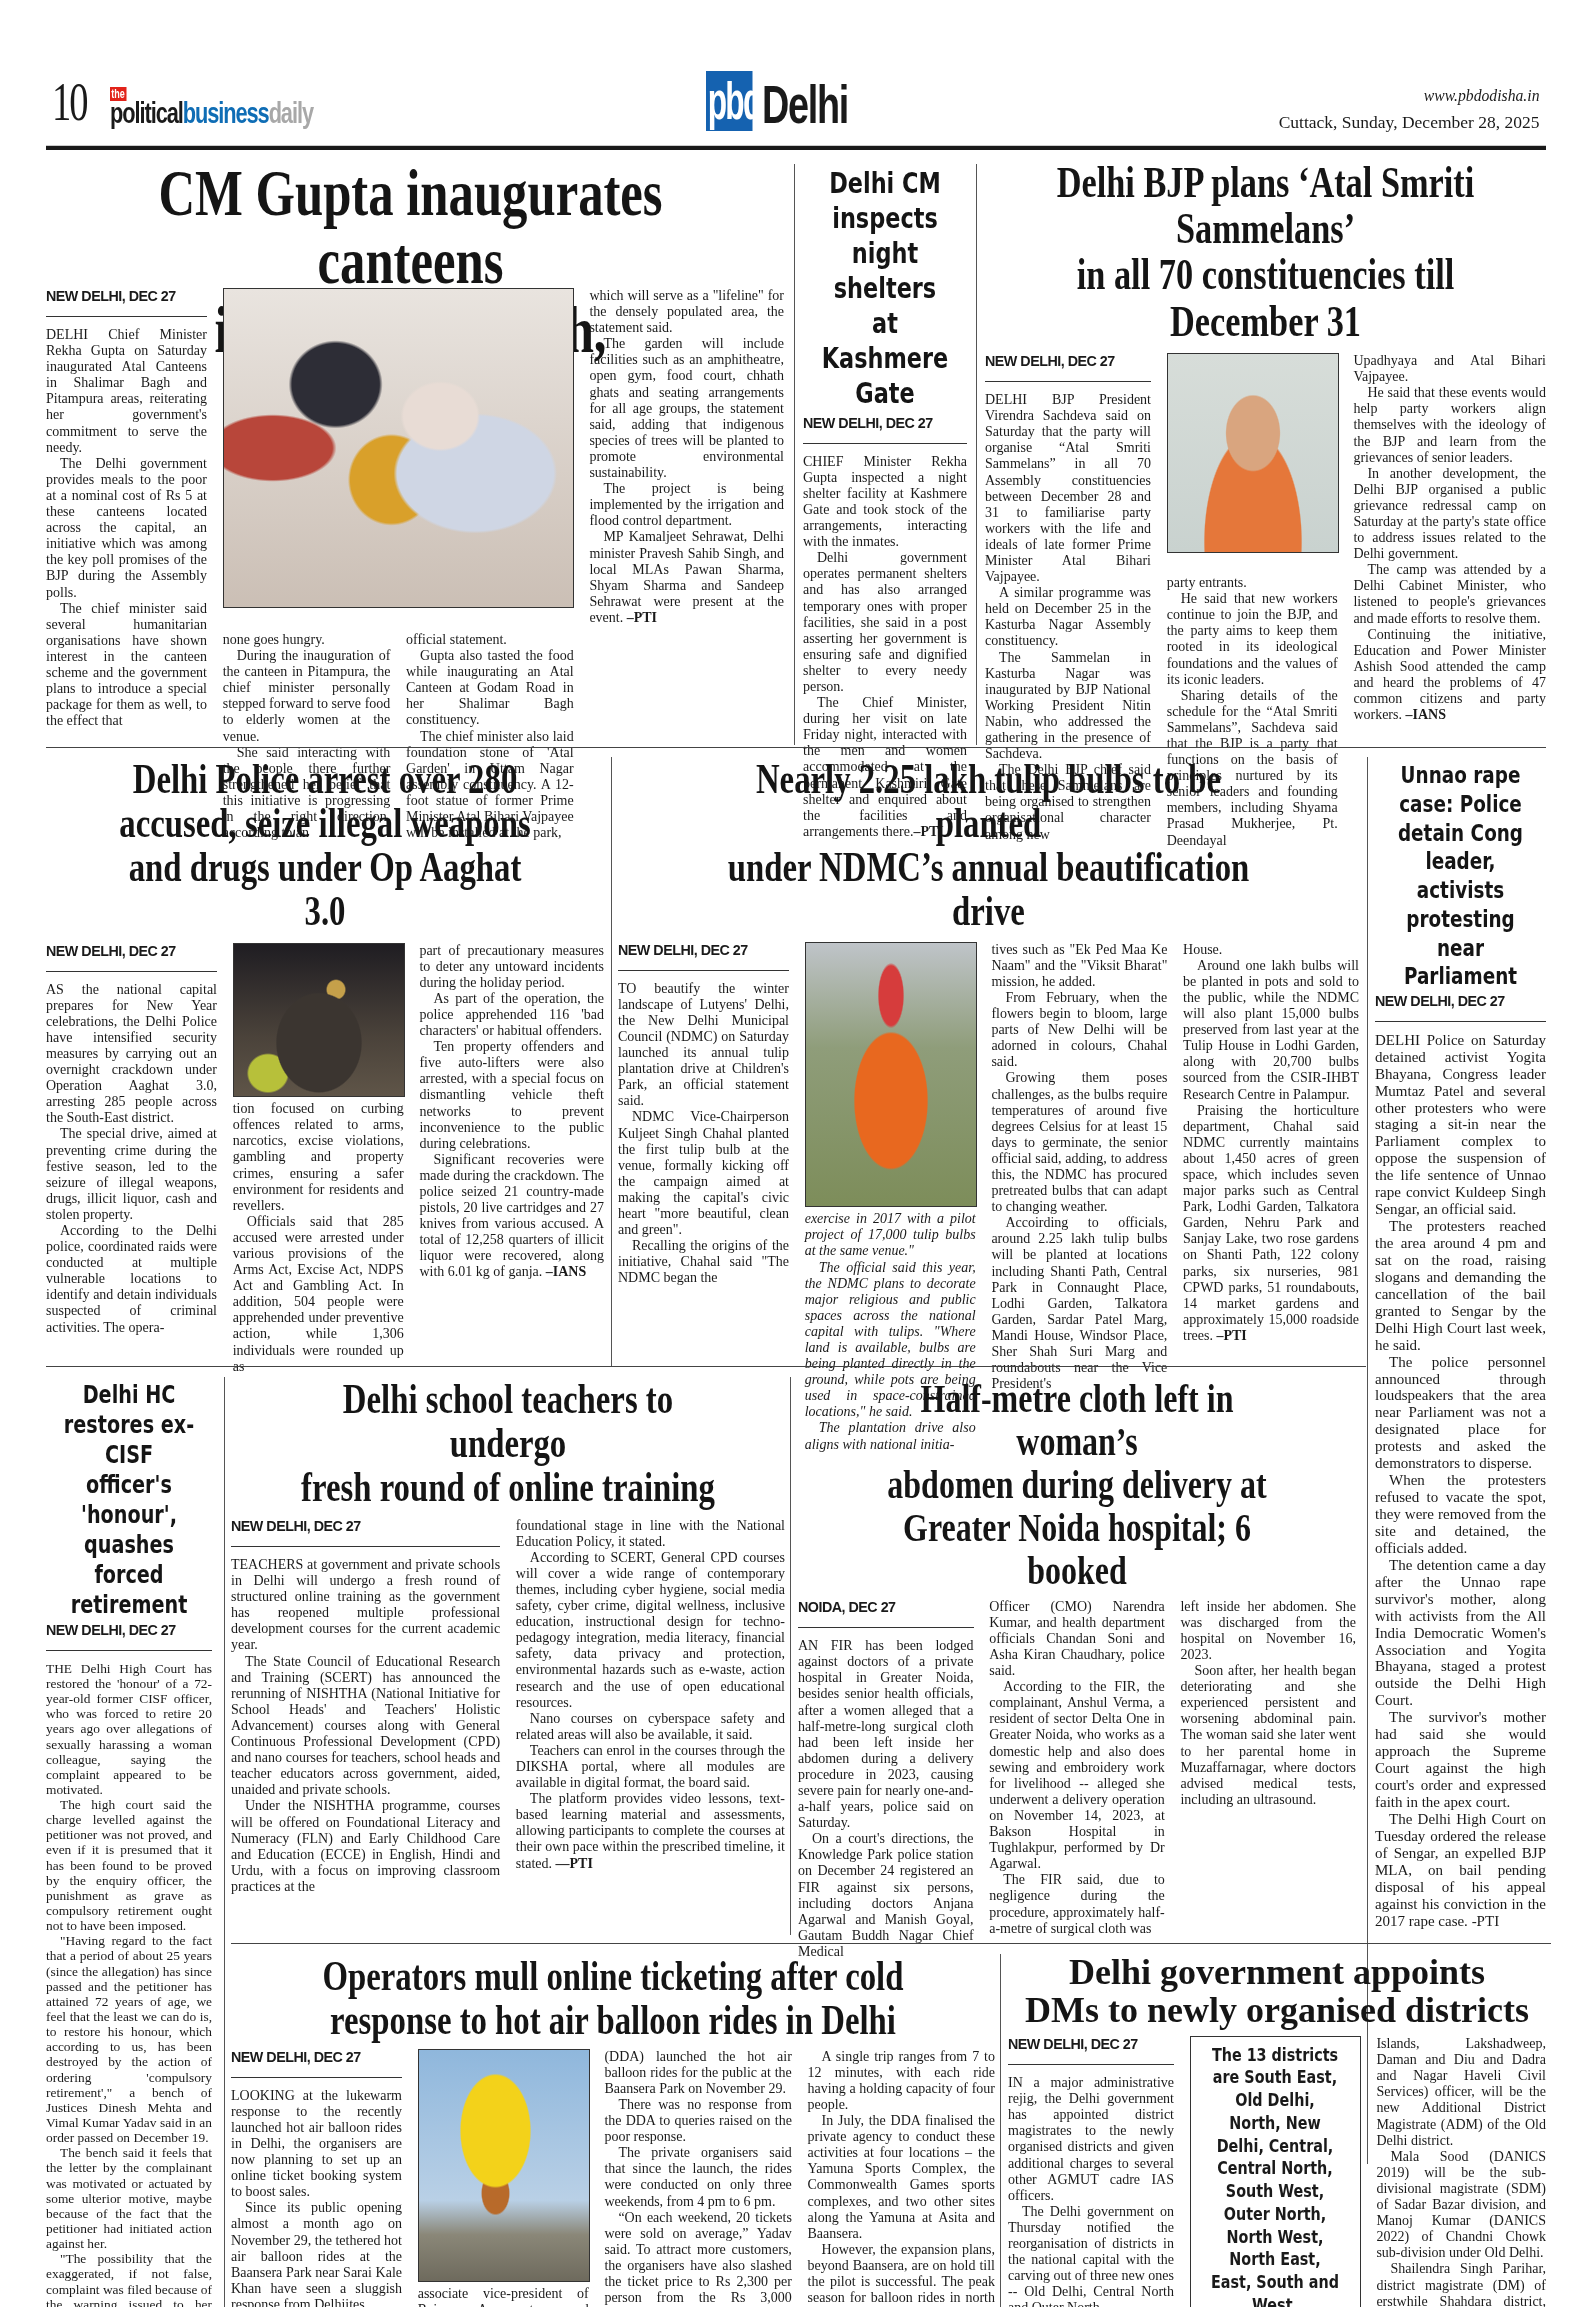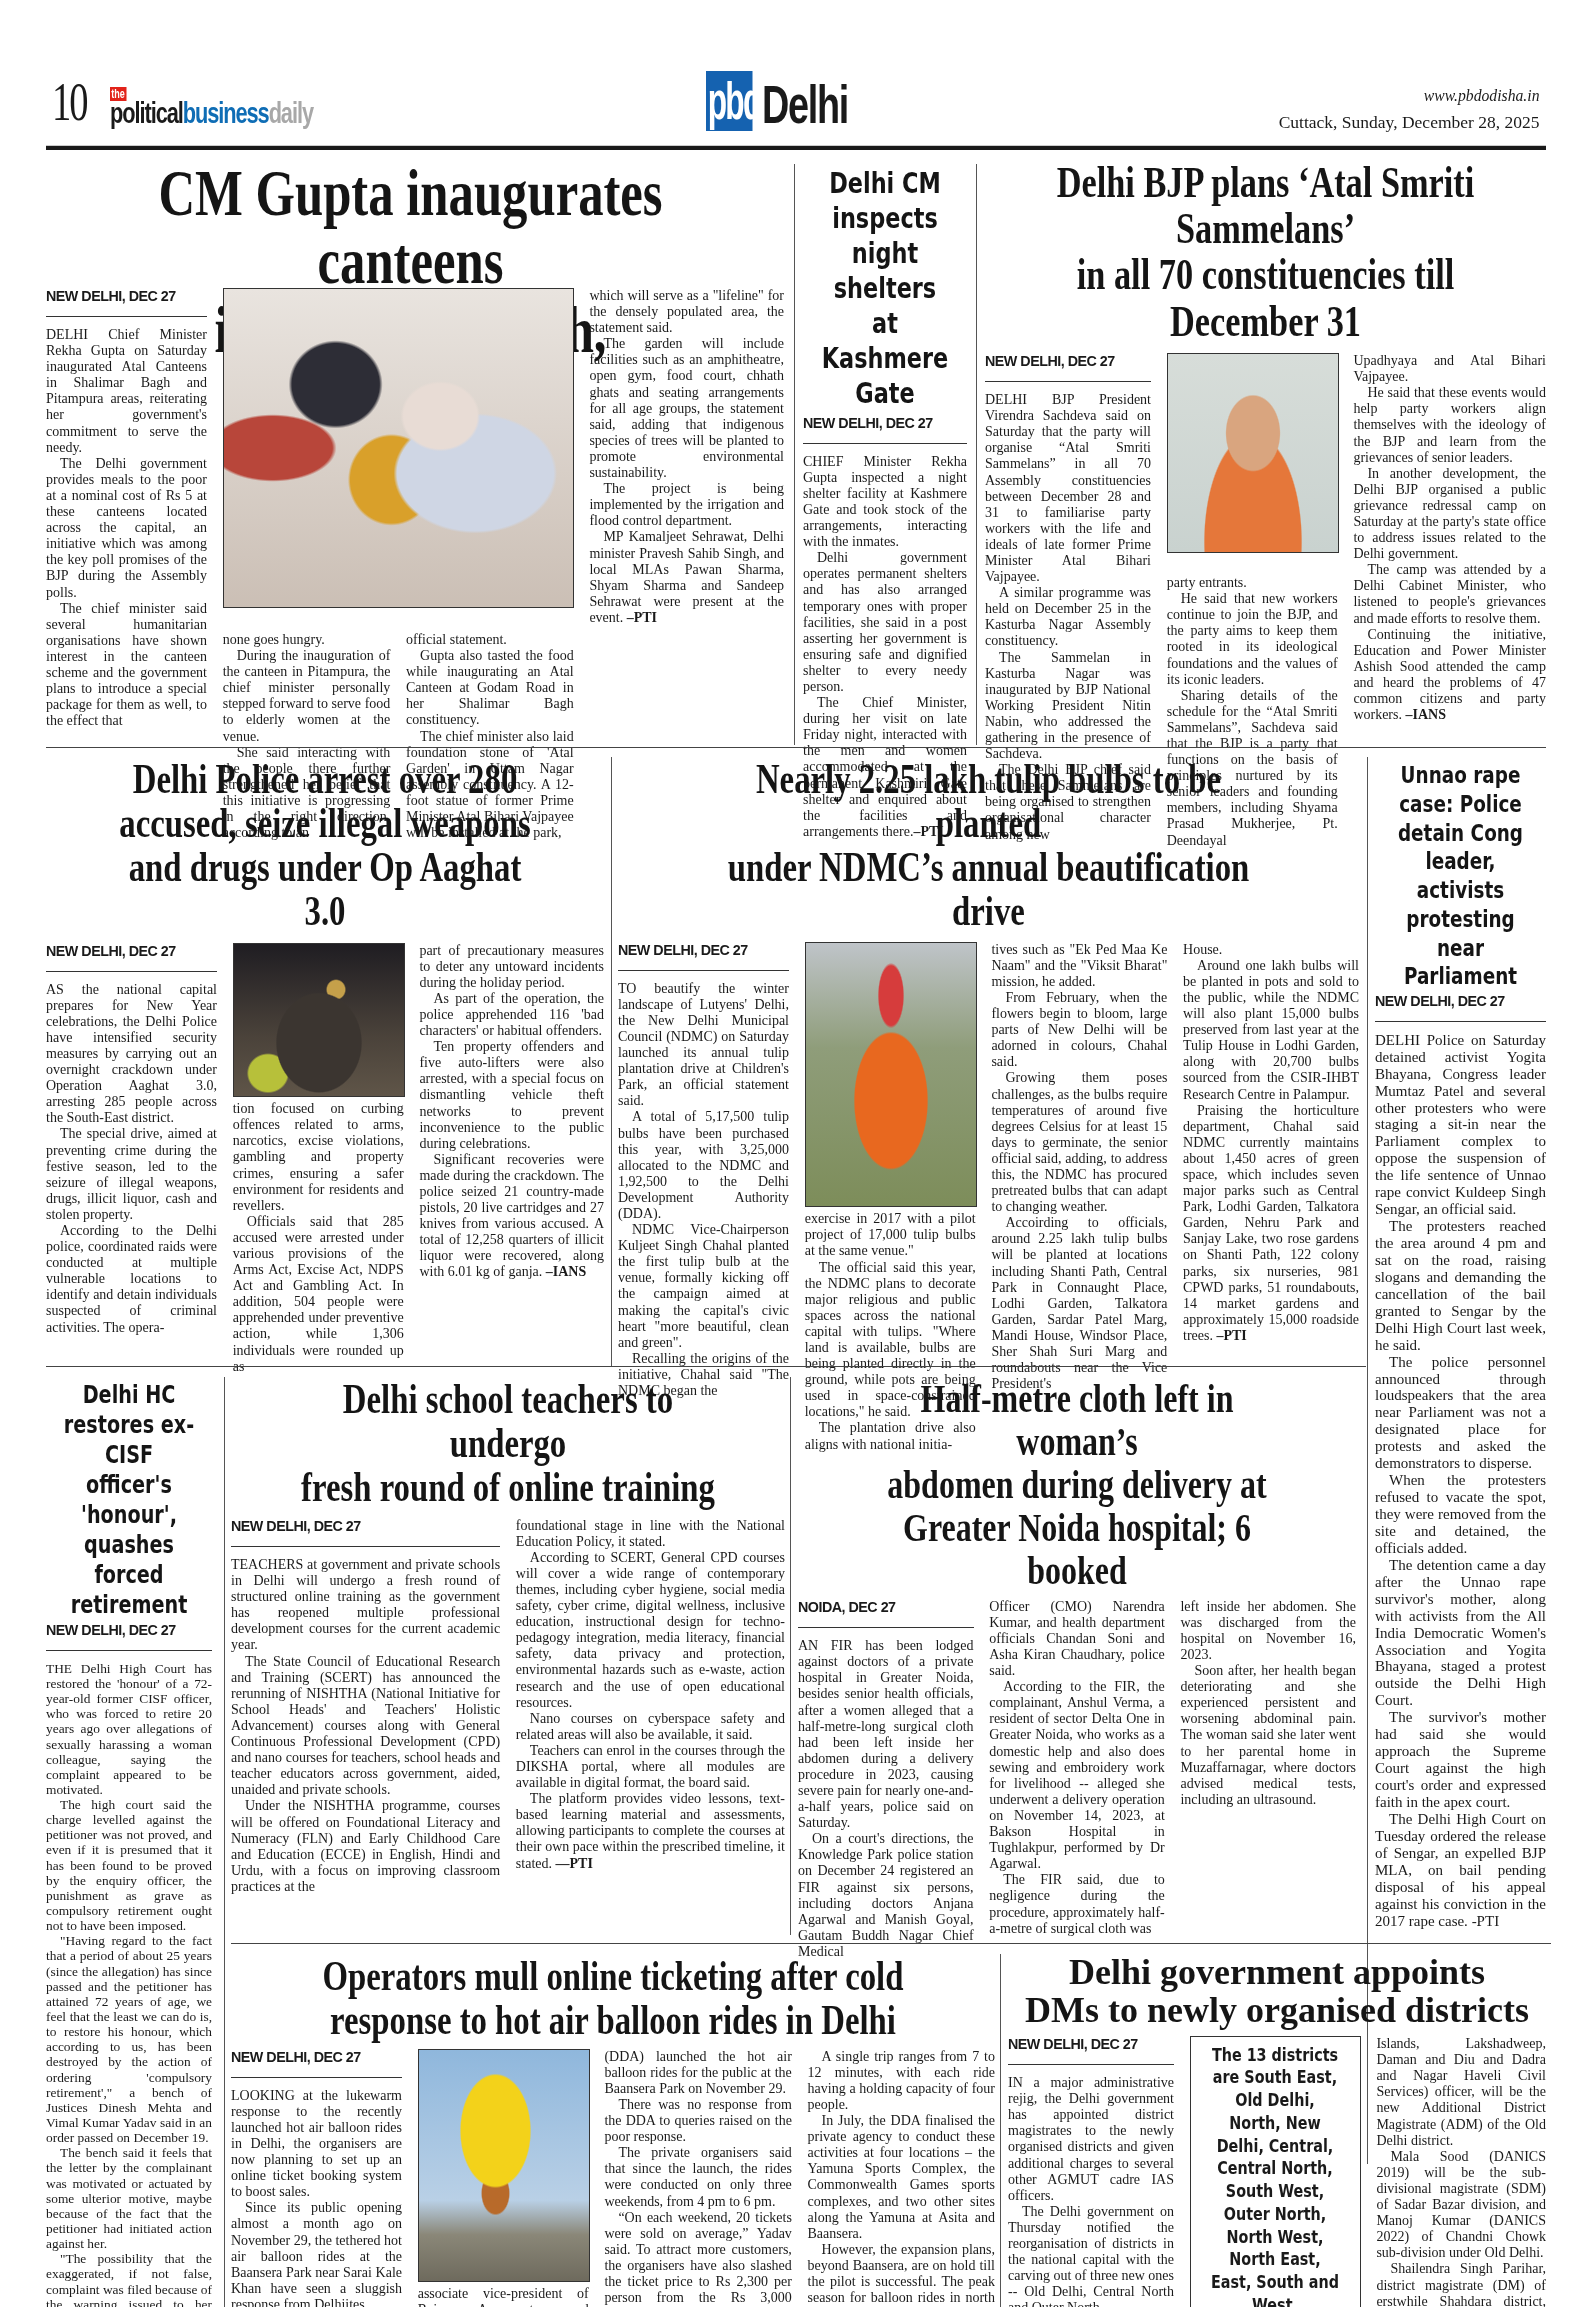--- a/index.html
+++ b/index.html
@@ -216,26 +216,25 @@
 <article class="article" style="left:618px;top:757px;width:741px;">
   <h1 class="headline hl-condensed" style="font-size:42px;">
     <span style="display:block">Nearly 2.25 lakh tulip bulbs to be planted</span>
     <span style="display:block">under NDMC’s annual beautification drive</span>
   </h1>
   <div style="display:flex; gap:15.7px; margin-top:8.3px;">
     <div style="width:171px;">
       <div class="dateline">NEW DELHI, DEC 27</div>
       <div class="col">
         <p class="first">TO beautify the winter landscape of Lutyens' Delhi, the New Delhi Municipal Council (NDMC) on Saturday launched its annual tulip plantation drive at Children's Park, an official statement said.</p>
-        <p>A total of 5,17,500 tulip bulbs have been purchased this year, with 3,25,000 allocated to the NDMC and 1,92,500 to the Delhi Development Authority (DDA).</p>
         <p>NDMC Vice-Chairperson Kuljeet Singh Chahal planted the first tulip bulb at the venue, formally kicking off the campaign aimed at making the capital's civic heart "more beautiful, clean and green".</p>
         <p>Recalling the origins of the initiative, Chahal said "The NDMC began the</p>
       </div>
     </div>
-    <div style="width:171px;">
+    <div style="width:171px;font-style:italic;">
       <div class="photo ph-tulip" style="width:170px;height:263px;"></div>
       <div class="col" style="margin-top:4.6px;">
         <p class="first">exercise in 2017 with a pilot project of 17,000 tulip bulbs at the same venue."</p>
         <p>The official said this year, the NDMC plans to decorate major religious and public spaces across the national capital with tulips. "Where land is available, bulbs are being planted directly in the ground, while pots are being used in space-constrained locations," he said.</p>
         <p>The plantation drive also aligns with national initia-</p>
       </div>
     </div>
     <div style="width:171px;" class="col">
       <p class="first">tives such as "Ek Ped Maa Ke Naam" and the "Viksit Bharat" mission, he added.</p>
       <p>From February, when the flowers begin to bloom, large parts of New Delhi will be adorned in colours, Chahal said.</p>

